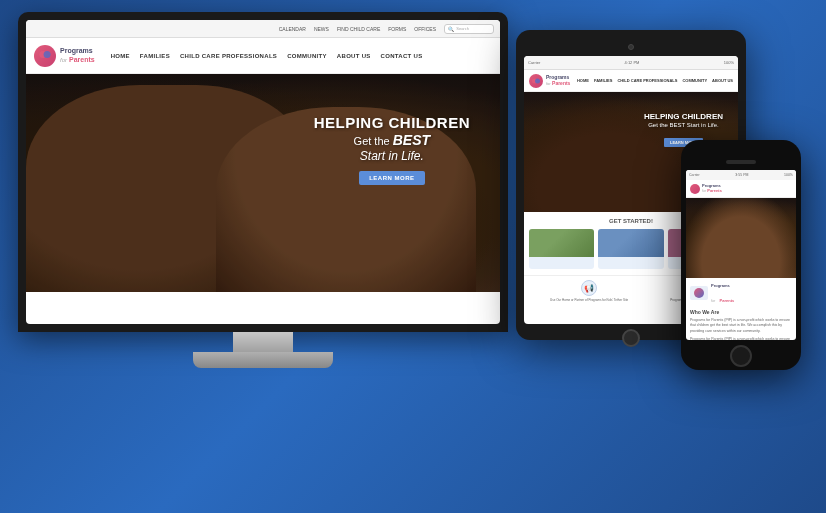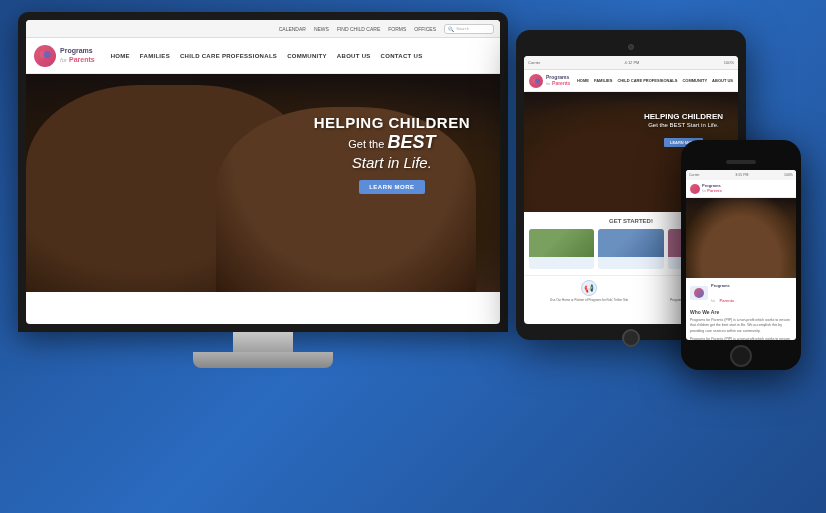--- a/index.html
+++ b/index.html
@@ -626,23 +626,23 @@
         <div class="hero-photo">
           <div class="hero-photo-sim"></div>
           <div class="person-1"></div>
           <div class="person-2"></div>
           <div class="hero-overlay"></div>
         </div>
         <div class="hero-text">
           <div class="hero-headline">
             <div style="font-size:15px;font-weight:900;letter-spacing:0.5px;">HELPING CHILDREN</div>
             <div style="font-size:11px;font-weight:400;">
-              <span>Get the</span> <span style="font-weight:900;font-size:18px;font-style:italic;">BEST</span>
+              <span>Get the</span> <span style="font-weight:900;font-size:14px;font-style:italic;">BEST</span>
             </div>
-            <div style="font-size:15px;font-weight:400;font-style:italic;">Start in Life.</div>
+            <div style="font-size:12px;font-weight:400;font-style:italic;">Start in Life.</div>
           </div>
           <div class="hero-button">LEARN MORE</div>
         </div>
       </div>
     </div>
   </div>
   <div class="monitor-neck"></div>
   <div class="monitor-base"></div>
 </div>
 

